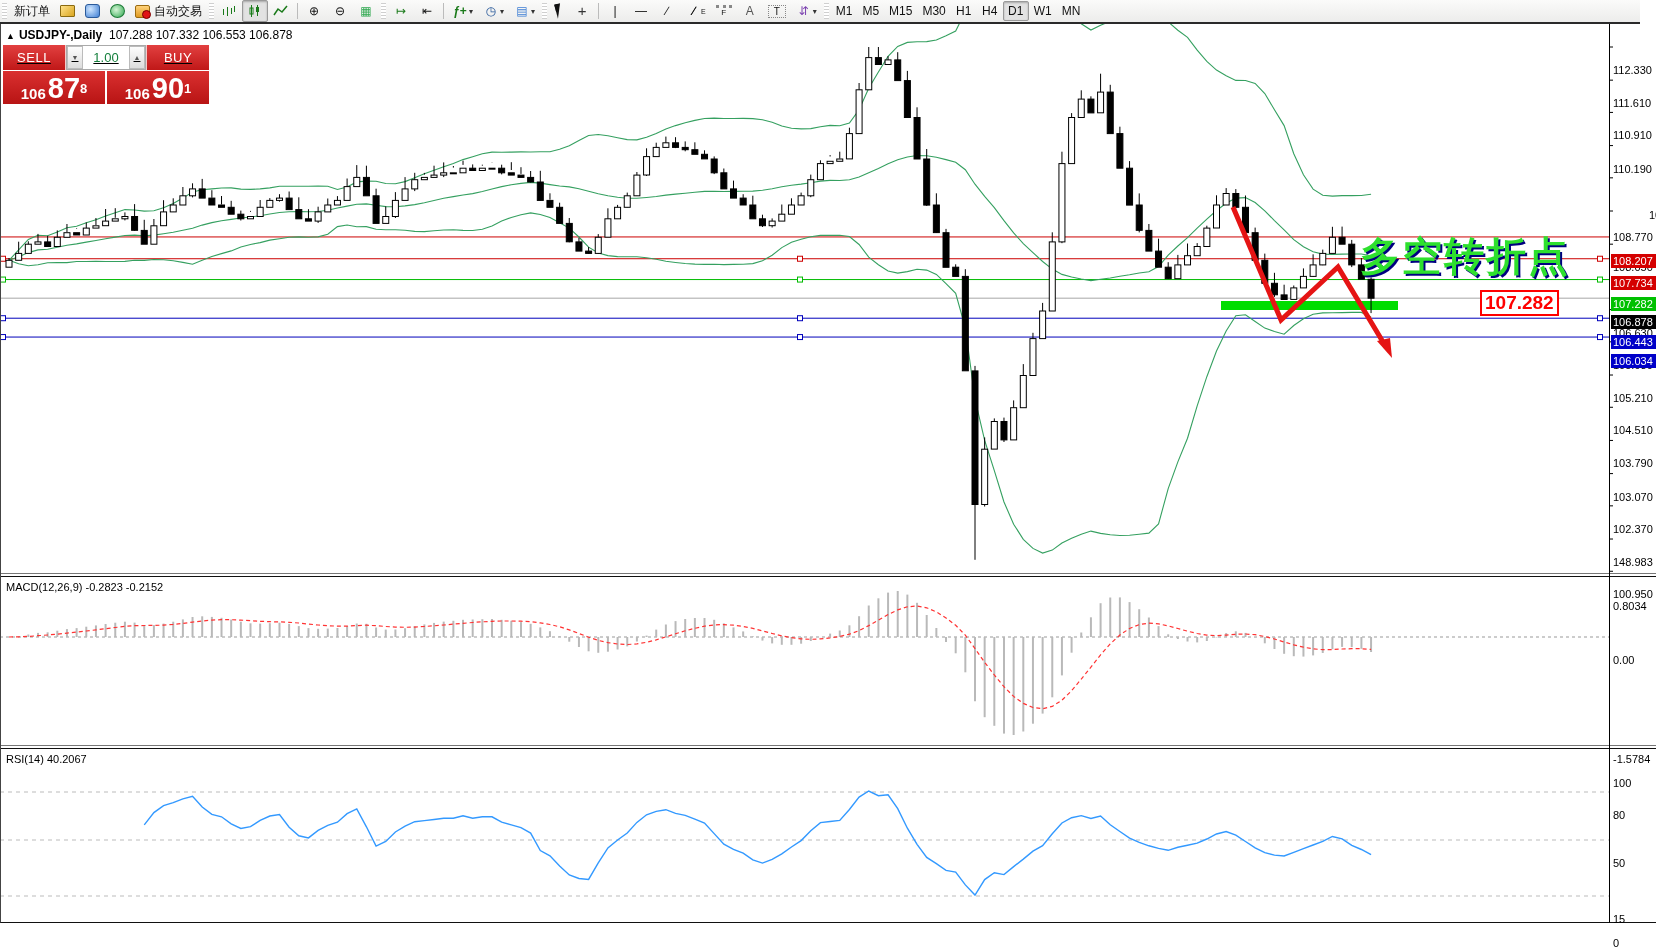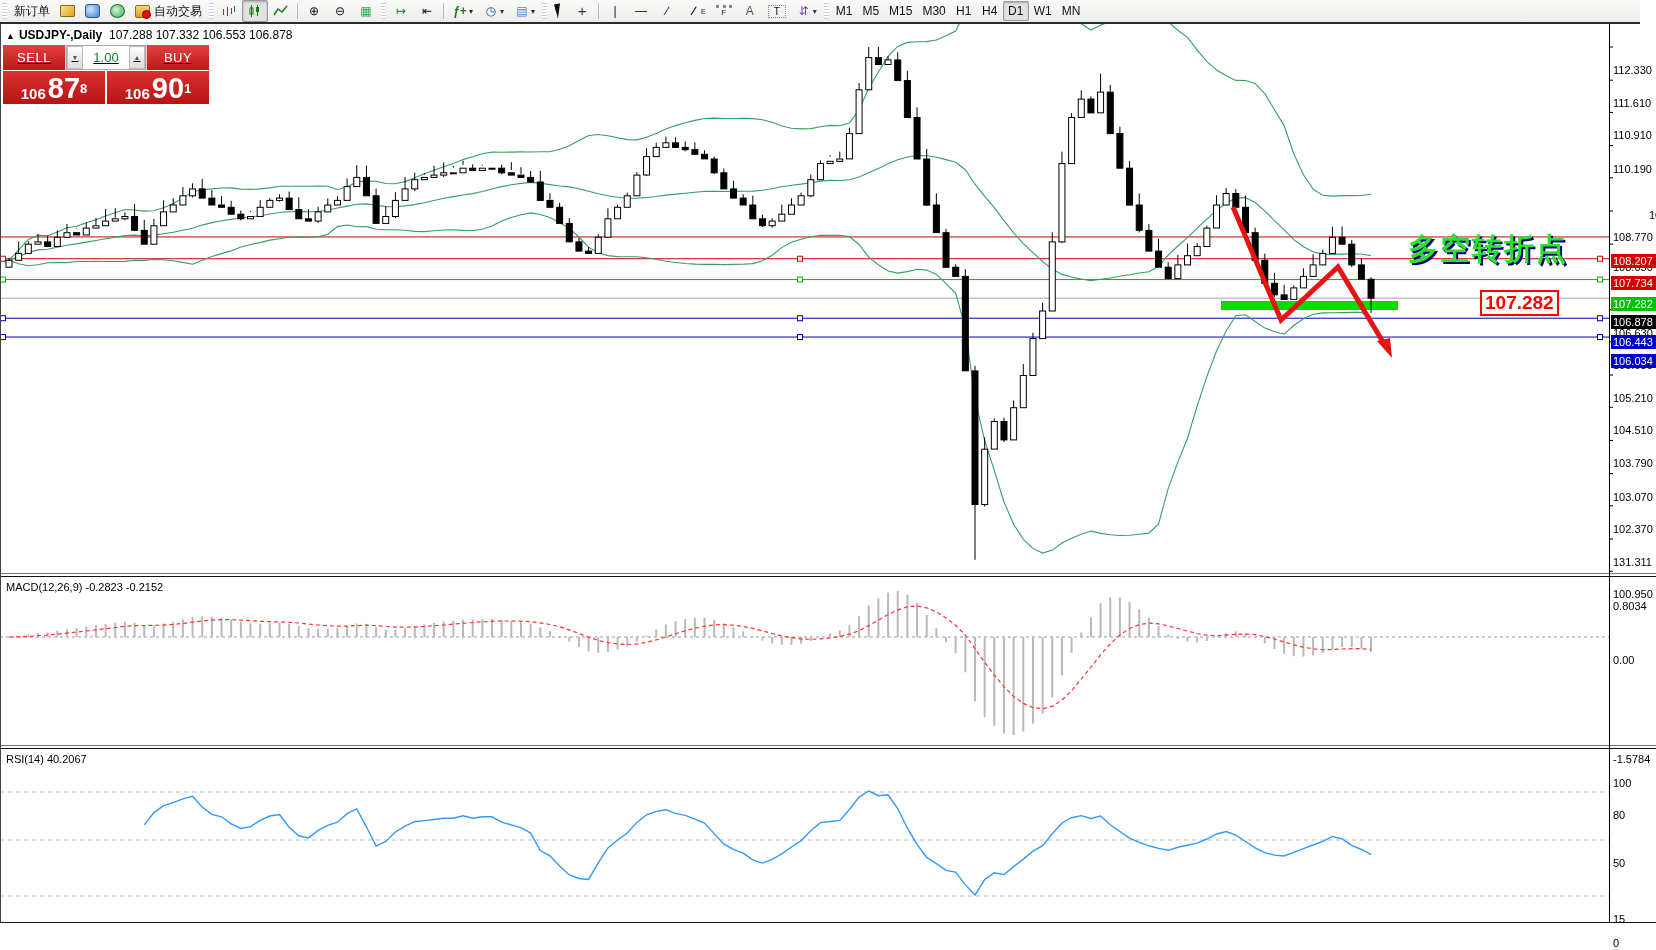--- a/index.html
+++ b/index.html
@@ -47,21 +47,21 @@
   .pricecell.left{margin-right:2px;}
   .pc-small{font-size:15px;font-weight:bold;margin-right:2px;line-height:16px;}
   .pc-big{font-size:29px;font-weight:bold;line-height:28px;}
   .pc-sup{font-size:13px;font-weight:bold;line-height:26px;vertical-align:top;}
   
   .panelabel{font-size:11px;color:#000;z-index:6;}
   
   .axlab{position:absolute;left:1613px;width:43px;font-size:11px;color:#000;z-index:4;line-height:13px;}
   .axlab.tag{color:#fff;padding:0 2px;left:1611px;width:auto;min-width:43px;z-index:5;line-height:14px;}
   
-  #cntext{left:1408px;top:205px;font-size:30px;font-weight:bold;color:#2ee02e;
+  #cntext{left:1360px;top:205px;font-size:40px;font-weight:bold;color:#2ee02e;
     text-shadow:2px 2px 0 #000080;z-index:6;letter-spacing:2px;white-space:nowrap;}
   #plabel{left:1480px;top:266px;border:2px solid #ff0000;background:#fff;color:#ff0000;
     font-size:19px;font-weight:bold;padding:0 3px;z-index:6;line-height:22px;}
 </style>
 </head>
 <body>
 
 <div id="toolbar">
   <span class="grip"></span>
   <button class="tbtn">新订单</button>
@@ -715,21 +715,21 @@
       <div class="axlab" style="top: 185px; margin-left: 36px;">109.490</div>
       <div class="axlab" style="top: 207px;">108.770</div>
       <div class="axlab" style="top: 237.18px;">108.050</div>
       <div class="axlab" style="top: 302.599px;">106.630</div>
       <div class="axlab" style="top: 334.848px;">105.930</div>
       <div class="axlab" style="top: 368.018px;">105.210</div>
       <div class="axlab" style="top: 400.267px;">104.510</div>
       <div class="axlab" style="top: 433.438px;">103.790</div>
       <div class="axlab" style="top: 466.608px;">103.070</div>
       <div class="axlab" style="top: 498.857px;">102.370</div>
-      <div class="axlab" style="top: 532.028px;">131.311</div>
+      <div class="axlab" style="top: 532.028px;">148.983</div>
       <div class="axlab" style="top: 564.277px;">100.950</div>
       <div class="axlab tag" style="top: 229.947px; background: rgb(212, 0, 0);">108.207</div>
       <div class="axlab tag" style="top: 251.738px; background: rgb(212, 0, 0);">107.734</div>
       <div class="axlab tag" style="top: 272.561px; background: rgb(0, 192, 0);">107.282</div>
       <div class="axlab tag" style="top: 291.174px; background: rgb(0, 0, 0);">106.878</div>
       <div class="axlab tag" style="top: 311.214px; background: rgb(0, 0, 200);">106.443</div>
       <div class="axlab tag" style="top: 330.057px; background: rgb(0, 0, 200);">106.034</div>
       <div class="axlab" style="top: 575.695px;">0.8034</div>
       <div class="axlab" style="top: 630px;">0.00</div>
       <div class="axlab" style="top: 728.946px;">-1.5784</div>

